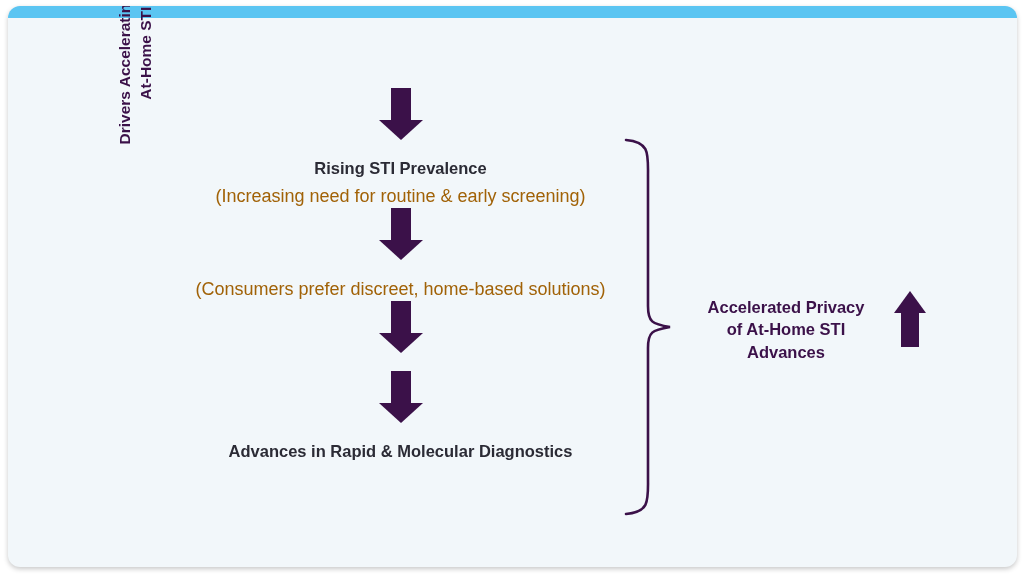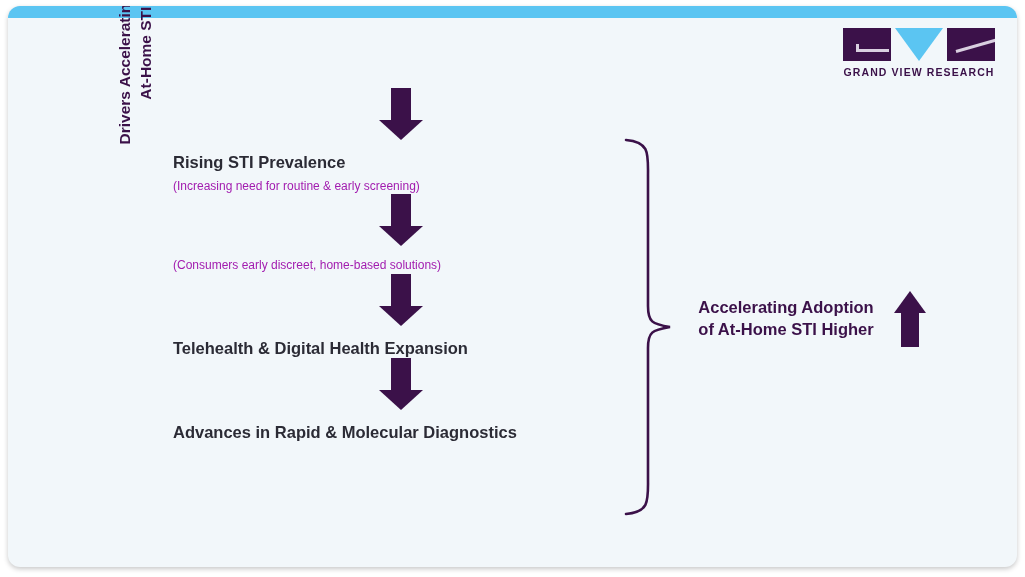--- a/index.html
+++ b/index.html
@@ -157,32 +157,33 @@
     position: absolute;
     left: 0;
     top: 32px;
     width: 0;
     height: 0;
     border-left: 22px solid transparent;
     border-right: 22px solid transparent;
     border-top: 20px solid #3b1149;
   }
   .node {
-    margin-top: 12px;
+    text-align: center;
+    margin-top: 18px;
   }
   .node-title {
     font-size: 16.5px;
     font-weight: bold;
     color: #2b2b35;
     line-height: 1.25;
   }
   .node-sub {
-    font-size: 12px;
+    font-size: 18px;
     font-weight: normal;
-    color: #a21caf;
+    color: #a16207;
     line-height: 1.3;
     margin-top: 6px;
   }
 
   
   .brace {
     position: absolute;
     left: 612px;
     top: 130px;
     width: 56px;
@@ -225,33 +226,20 @@
     background: #3b1149;
   }
 </style>
 </head>
 <body>
 
 <div class="card">
 
   <div class="top-bar"></div>
 
-  <div class="logo">
-    <div class="logo-marks">
-      <div class="mark mark-g">
-        <div class="mark-g-stem"></div>
-        <div class="mark-g-bar"></div>
-      </div>
-      <div class="mark mark-v"></div>
-      <div class="mark mark-r">
-        <div class="mark-r-slash"></div>
-      </div>
-    </div>
-    <div class="logo-text">GRAND VIEW RESEARCH</div>
-  </div>
 
   <div class="axis-label">
     <div>
       <div>Drivers Accelerating Adoption of</div>
       <div>At-Home STI Testing</div>
     </div>
   </div>
 
   <div class="flow">
 
@@ -262,48 +250,47 @@
     <div class="node">
       <div class="node-title">Rising STI Prevalence</div>
       <div class="node-sub">(Increasing need for routine &amp; early screening)</div>
     </div>
 
     <div class="arrow-down">
       <div class="shaft"></div>
       <div class="head"></div>
     </div>
     <div class="node">
-      <div class="node-sub">(Consumers early discreet, home-based solutions)</div>
-    </div>
-
-    <div class="arrow-down">
-      <div class="shaft"></div>
-      <div class="head"></div>
-    </div>
-    <div class="node">
-      <div class="node-title">Telehealth &amp; Digital Health Expansion</div>
+      <div class="node-sub">(Consumers prefer discreet, home-based solutions)</div>
+    </div>
+
+    <div class="arrow-down">
+      <div class="shaft"></div>
+      <div class="head"></div>
+    </div>
+    <div class="node">
     </div>
 
     <div class="arrow-down">
       <div class="shaft"></div>
       <div class="head"></div>
     </div>
     <div class="node">
       <div class="node-title">Advances in Rapid &amp; Molecular Diagnostics</div>
     </div>
 
   </div>
 
   <svg class="brace" viewBox="0 0 56 382">
     <path d="M 6 4 C 30 6 28 18 28 40 L 28 170 C 28 186 32 188 50 191 C 32 194 28 196 28 212 L 28 342 C 28 364 30 376 6 378" fill="none" stroke="#3b1149" stroke-width="2.6" stroke-linecap="round"></path>
   </svg>
 
   <div class="outcome">
-    <div>Accelerating Adoption</div>
-    <div>of At-Home STI Higher</div>
+    <div>Accelerated Privacy</div>
+    <div>of At-Home STI Advances</div>
   </div>
 
   <div class="arrow-up">
     <div class="head"></div>
     <div class="shaft"></div>
   </div>
 
 </div>
 
 </body></html>

